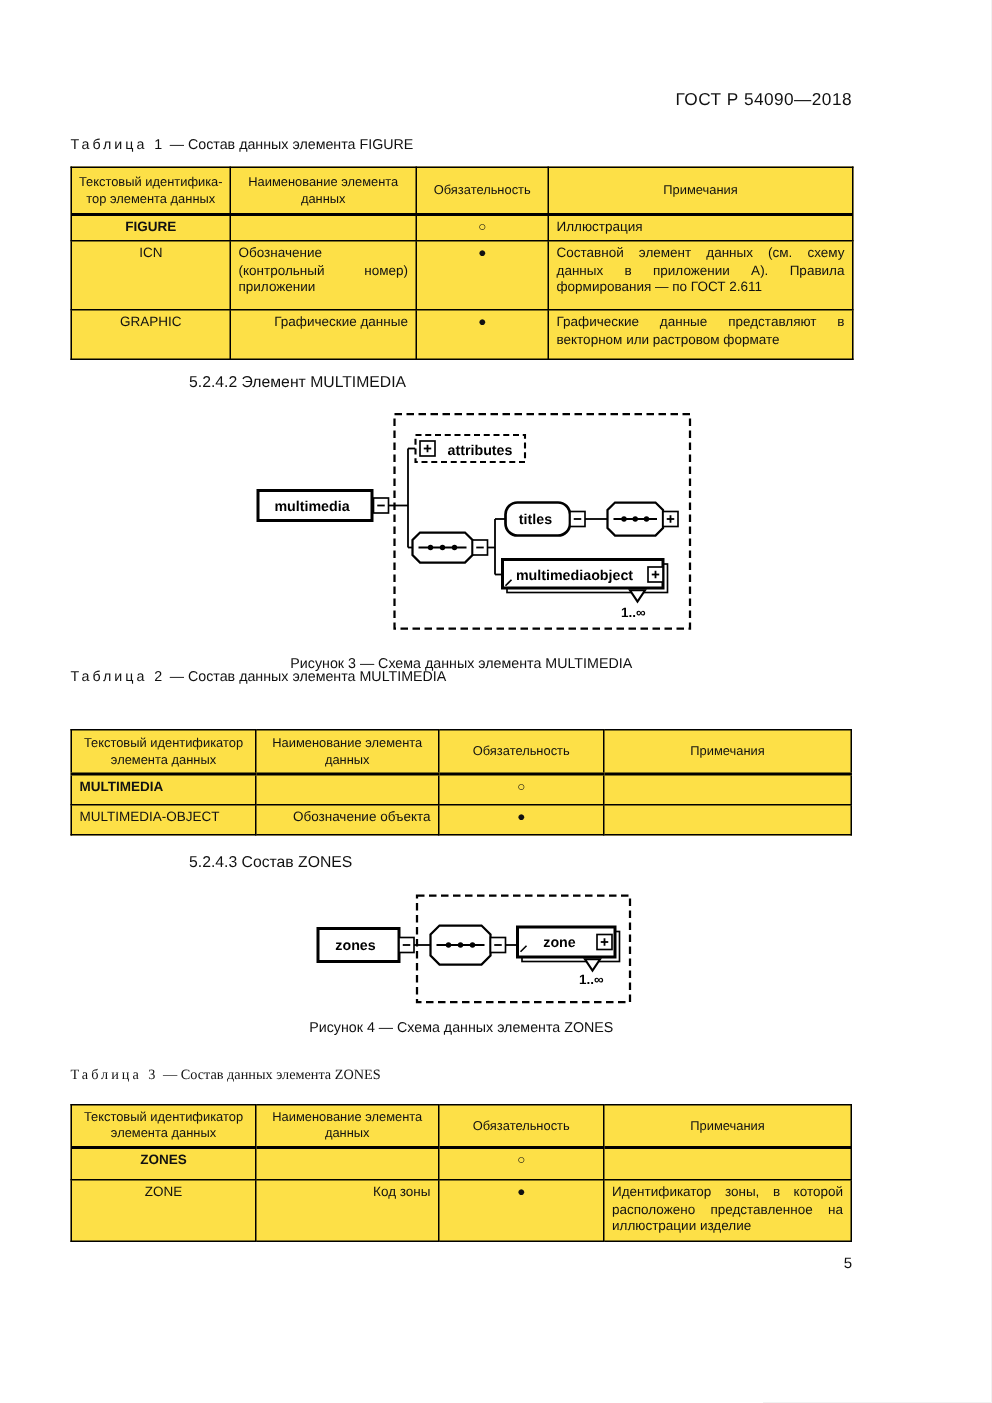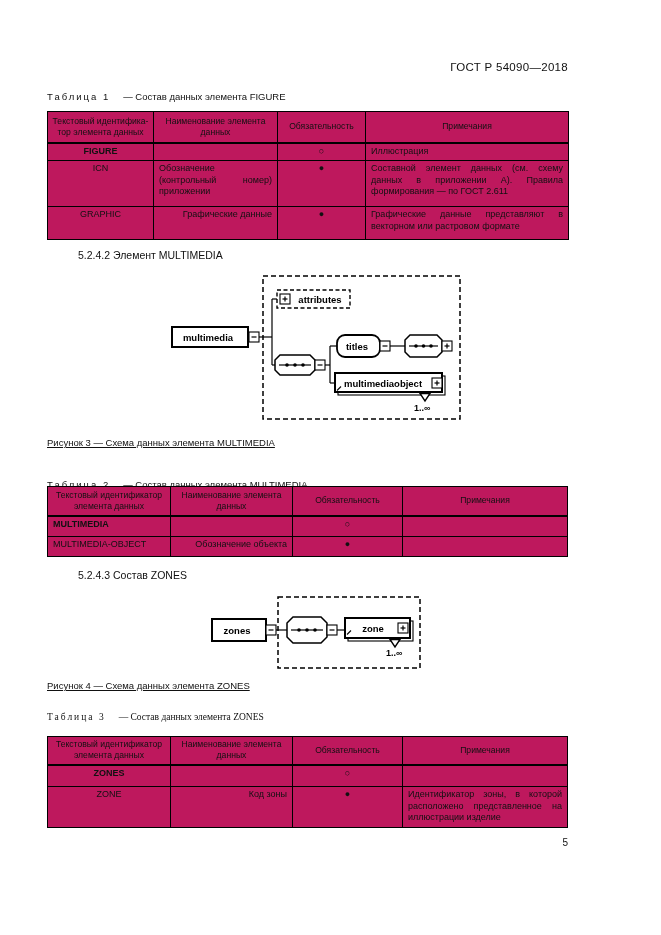--- a/index.html
+++ b/index.html
@@ -12,26 +12,26 @@
   .abs { position:absolute; }
 
   
   .std-header { top:61px; left:47px; width:521px; text-align:right;
     font-weight:normal; font-size:11.5px; letter-spacing:.3px; }
   .page-num { top:837px; left:47px; width:521px; text-align:right; font-size:10px; }
 
   
   .tbl-title { font-size:9.5px; white-space:nowrap; }
   .tbl-title .t-label { letter-spacing:2px; }
-  .tbl-title .t-rest { margin-left:13px; }
-  .sec-heading { font-size:10.5px; white-space:nowrap; }
-  .fig-caption { left:47px; width:521px; text-align:left; font-size:9.5px;text-decoration:underline; }
+  .tbl-title .t-rest { margin-left:3px; }
+  .sec-heading { font-size:10.5px; white-space:nowrap;margin-left:48px; }
+  .fig-caption { left:47px; width:521px; text-align:center; font-size:9.5px; }
 
   
-  table.gtable { border-collapse:collapse; table-layout:fixed; background:#be185d; }
+  table.gtable { border-collapse:collapse; table-layout:fixed; background:#fde047; }
   table.gtable { border:1.5px solid #000; }
   table.gtable th, table.gtable td {
     border:1px solid #000; padding:2px 5px; font-weight:normal;
     font-size:9px; line-height:1.3; vertical-align:top; overflow:hidden;
   }
   table.gtable th {
     font-size:8.6px; text-align:center; vertical-align:middle;
     white-space:pre-line; border-bottom:2px solid #000; padding:2px 3px;
   }
   td.c-id   { text-align:center;margin-left:36px; }
@@ -174,21 +174,21 @@
         <line x1="277" y1="106.5" x2="277" y2="111.5" stroke="#000" stroke-width="1.2"></line>
       </g>
       <line x1="177" y1="116.5" x2="181" y2="112.5" stroke="#000" stroke-width="1.1"></line>
       <polygon points="260,119.5 270,119.5 265,127" fill="#fff" stroke="#000" stroke-width="1.4"></polygon>
       <text class="dcard" x="254" y="137">1..∞</text>
     </g>
   </svg>
 
   <div class="abs fig-caption" style="top:437px;">Рисунок 3 — Схема данных элемента MULTIMEDIA</div>
 
-  <div class="abs tbl-title" style="top:479px; left:47px;">
+  <div class="abs tbl-title" style="top:446px; left:47px;">
     <span class="t-label">Таблица 2</span><span class="t-rest">— Состав данных элемента MULTIMEDIA</span>
   </div>
 
   <table class="gtable abs" style="top:486px; left:47px; width:520px;">
     <colgroup>
         <col style="width:123px">
         <col style="width:122px">
         <col style="width:110px">
         <col style="width:165px">
       </colgroup>

